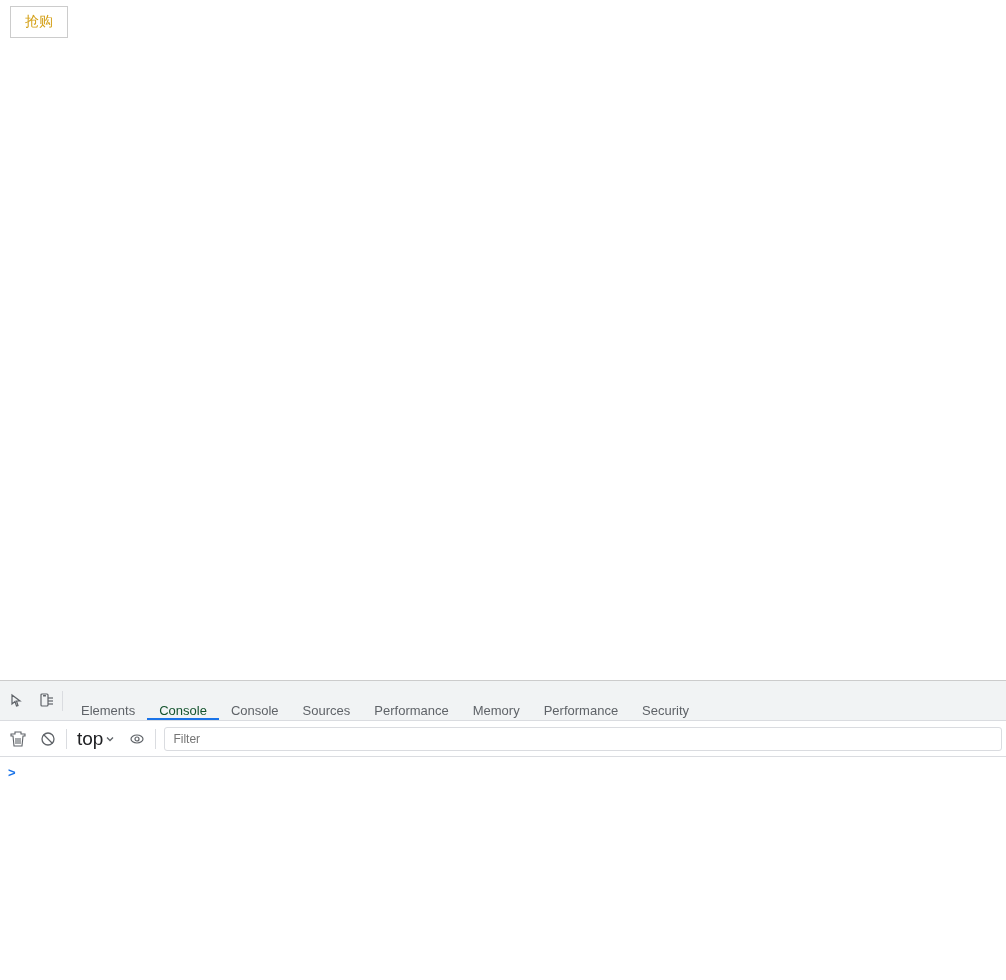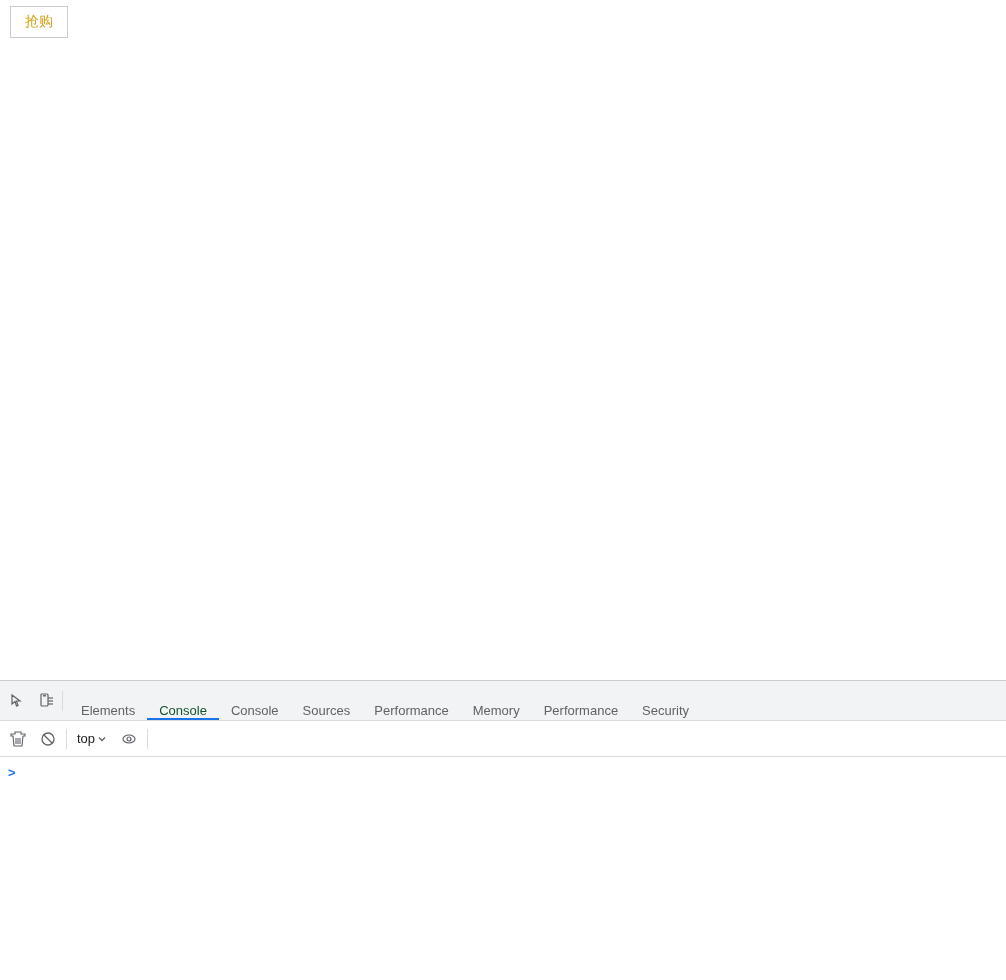--- a/index.html
+++ b/index.html
@@ -142,21 +142,21 @@
 
     .top-dropdown {
       display: flex;
       align-items: center;
       height: 24px;
       padding: 0 6px;
       background: transparent;
       border: none;
       border-radius: 3px;
       cursor: pointer;
-      font-size: 13px;
+      font-size: 19px;
       color: #202124;
       gap: 2px;
     }
 
     .filter-input-wrapper {
       flex: 1;
       margin-left: 4px;
       position: relative;
     }
 
@@ -290,20 +290,23 @@
 
     <button class="console-icon-btn" title="Create live expressions">
       <svg class="icon-svg" viewBox="0 0 16 16" fill="none" xmlns="http://www.w3.org/2000/svg">
         <ellipse cx="8" cy="8" rx="6" ry="4" stroke="#5f6368" stroke-width="1.2"></ellipse>
         <circle cx="8" cy="8" r="2" stroke="#5f6368" stroke-width="1.2"></circle>
       </svg>
     </button>
 
     <div class="toolbar-separator"></div>
 
+    <div class="filter-input-wrapper">
+      <input type="text" class="filter-input" placeholder="Filter" style="">
+    </div>
   </div>
 
   <div id="console-content">
     <div class="console-prompt-line">
       <span class="console-caret">&gt;</span>
     </div>
   </div>
 
 </div>
 

